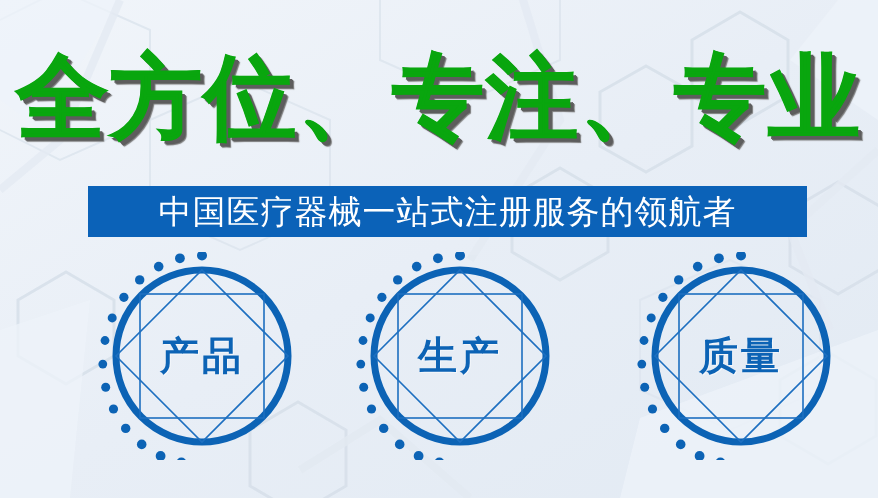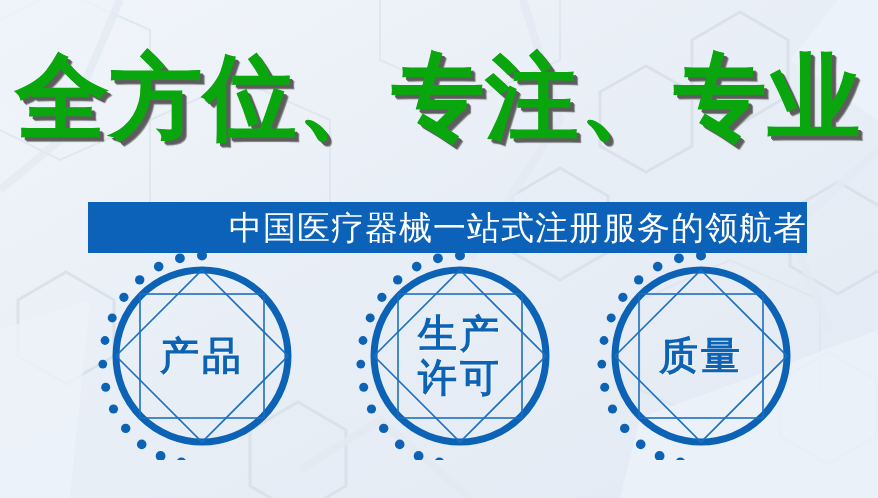--- a/index.html
+++ b/index.html
@@ -29,21 +29,21 @@
       3px 3px 0 #5d5d5d,
       4px 4px 0 #5d5d5d,
       5px 5px 1px #7a7a7a;
     white-space:nowrap;
     -webkit-text-stroke:1px #09a60e;
   }
   
   .subtitle-bar{
     position:absolute;left:88px;top:186px;width:719px;height:51px;
     background:#0b62b8;
-    display:flex;align-items:center;justify-content:flex-end;margin-top:16px;
+    display:flex;align-items:center;justify-content:center;
   }
   .subtitle-text{
     color:#ffffff;
     font-size:33px;
     line-height:1;
     letter-spacing:1px;
     font-family:"DejaVu Sans","Liberation Sans",sans-serif;
     white-space:nowrap;
   }
   
@@ -62,21 +62,21 @@
     font-weight:bold;
     font-size:39px;
     line-height:1.13;
     letter-spacing:3px;
     font-family:"DejaVu Sans","Liberation Sans",sans-serif;
     text-shadow:1px 1px 0 rgba(255,255,255,.55);
   }
   .badge-label span{display:block;}
   #badge-0{left:96px;}
   #badge-1{left:354px;}
-  #badge-2{left:595px;}
+  #badge-2{left:635px;}
 </style>
 </head>
 <body>
 
 <div id="stage">
 
   <svg class="bg-art" viewBox="0 0 878 498" xmlns="http://www.w3.org/2000/svg">
     <defs>
       <linearGradient id="bgGrad" x1="0" y1="0" x2="1" y2="1">
         <stop offset="0%" stop-color="#f1f5fa"></stop>
@@ -166,21 +166,20 @@
           <circle cx="9.7" cy="135.2" r="4.5"></circle>
           <circle cx="17.5" cy="157.0" r="4.6"></circle>
           <circle cx="29.7" cy="176.4" r="4.7"></circle>
           <circle cx="45.7" cy="192.4" r="4.8"></circle>
           <circle cx="64.6" cy="204.0" r="4.9"></circle>
           <circle cx="85.4" cy="210.5" r="5.0"></circle>
         </g>
       </svg>
       <div class="badge-label">
         <span>生产</span>
-        <span>许可</span>
       </div>
     </div>
 
     <div class="badge" id="badge-2">
       <svg width="212" height="208" viewBox="0 0 212 208" xmlns="http://www.w3.org/2000/svg">
         <circle cx="106" cy="104" r="86" fill="none" stroke="#0c63b5" stroke-width="7"></circle>
         <rect x="44" y="42" width="124" height="124" fill="none" stroke="#1d6fc0" stroke-width="1.6"></rect>
         <polygon points="106,18 192,104 106,190 20,104" fill="none" stroke="#1d6fc0" stroke-width="1.6"></polygon>
         <g fill="#0c63b5">
           <circle cx="106.0" cy="3.5" r="5.0"></circle>

